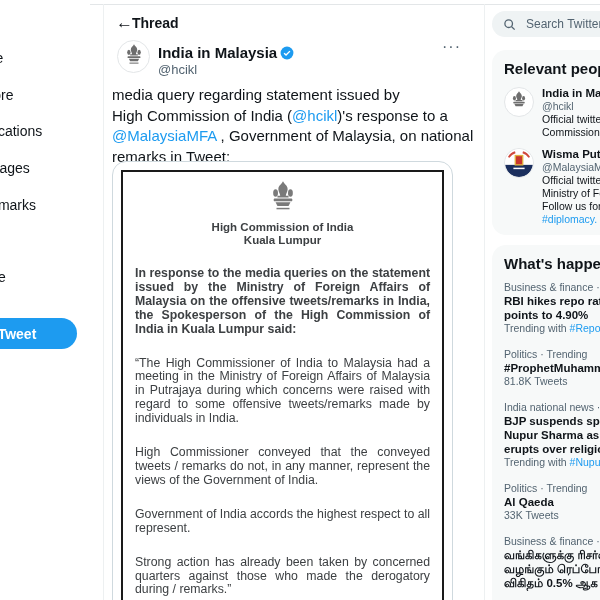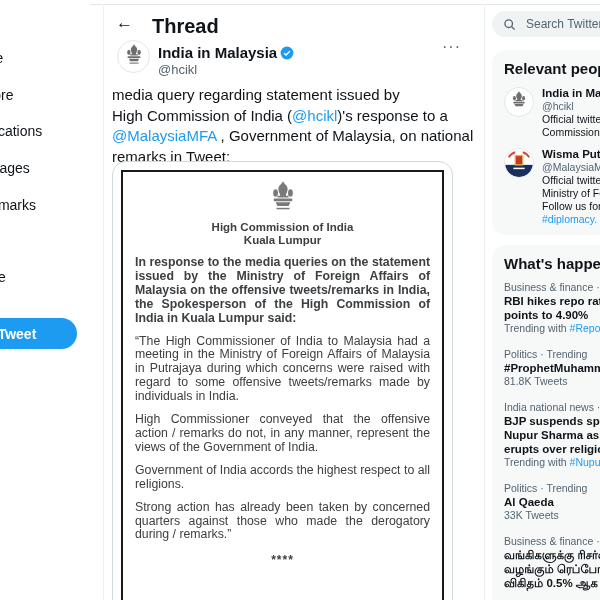--- a/index.html
+++ b/index.html
@@ -11,38 +11,38 @@
 
   
   .nav-item{position:absolute;left:-34px;white-space:nowrap;font-size:14px;color:#0f1419;cursor:pointer;}
   .tweet-btn{position:absolute;left:-43px;top:318px;width:120px;height:31px;background:#1d9bf0;
              border-radius:17px;color:#fff;font-weight:bold;font-size:14px;display:flex;
              align-items:center;justify-content:center;cursor:pointer;}
 
   
   .main{position:absolute;left:104px;top:4px;width:380px;height:596px;}
   .back{position:absolute;left:12px;top:9px;font-size:17px;cursor:pointer;}
-  .thread-title{position:absolute;left:48px;top:11px;font-size:20px;font-weight:bold;}
+  .thread-title{position:absolute;left:28px;top:11px;font-size:14px;font-weight:bold;}
   .avatar-main{position:absolute;left:13px;top:36px;width:33px;height:33px;border-radius:50%;
                border:1px solid #e3e6e8;background:#fff;display:flex;align-items:center;justify-content:center;box-sizing:border-box;}
   .name-row{position:absolute;left:54px;top:40px;display:flex;align-items:center;gap:3px;cursor:pointer;}
   .name-row .nm{font-size:15px;font-weight:bold;white-space:nowrap;}
   .handle{position:absolute;left:54px;top:58px;font-size:13px;color:#536471;cursor:pointer;}
   .more-btn{position:absolute;left:338px;top:34px;color:#536471;font-size:16px;letter-spacing:1px;cursor:pointer;}
   .tweet-text{position:absolute;left:8px;top:81px;font-size:15px;line-height:20.5px;}
   .tweet-text .tl{white-space:nowrap;}
   .link{color:#1d9bf0;cursor:pointer;}
 
   .media-card{position:absolute;left:8px;top:157px;width:341px;height:559px;border:1px solid #cfd9de;
               border-radius:14px;background:#fff;overflow:hidden;box-sizing:border-box;cursor:pointer;}
   .stmt{position:absolute;left:8px;top:8px;right:8px;bottom:8px;border:2px solid #1a1a1a;
         padding:6px 12px 8px;box-sizing:border-box;color:#3d4043;overflow:hidden;}
   .stmt-emblem{display:block;margin:2px auto 3px;}
   .stmt-org{font-size:11.5px;font-weight:bold;text-align:center;line-height:13px;color:#3d4043;}
-  .stmt p{font-size:12.3px;line-height:13.9px;text-align:justify;margin:9px 0 0;}
+  .stmt p{font-size:12.3px;line-height:13.9px;text-align:justify;margin:20px 0 0;}
   .stmt p.bold{font-weight:bold;}
   .stars{text-align:center;font-weight:bold;font-size:12px;letter-spacing:1px;margin-top:11px;}
   .signoff{position:absolute;left:13px;bottom:11px;font-family:"Liberation Serif",serif;
            font-weight:bold;font-size:13px;line-height:15px;color:#2e3032;}
 
   
   .search-pill{position:absolute;left:492px;top:11px;width:170px;height:26px;border-radius:13px;
                background:#eff3f4;display:flex;align-items:center;gap:8px;padding:0 11px;box-sizing:border-box;}
   .search-pill input{border:none;background:transparent;outline:none;font-size:12px;color:#0f1419;
                      width:110px;font-family:"Liberation Sans",sans-serif;}
@@ -122,22 +122,22 @@
           <ellipse cx="6" cy="13.5" rx="2.6" ry="4"></ellipse>
             <ellipse cx="22" cy="13.5" rx="2.6" ry="4"></ellipse>
           <rect x="4" y="19.5" width="20" height="3" rx="1"></rect>
           <path d="M6 23.5 L22 23.5 L20 27.5 L8 27.5 Z"></path>
           <rect x="7" y="29.5" width="14" height="1.6"></rect>
         </svg>
         <div class="stmt-org">High Commission of India</div>
         <div class="stmt-org">Kuala Lumpur</div>
         <p class="bold">In response to the media queries on the statement issued by the Ministry of Foreign Affairs of Malaysia on the offensive tweets/remarks in India, the Spokesperson of the High Commission of India in Kuala Lumpur said:</p>
         <p>“The High Commissioner of India to Malaysia had a meeting in the Ministry of Foreign Affairs of Malaysia in Putrajaya during which concerns were raised with regard to some offensive tweets/remarks made by individuals in India.</p>
-        <p>High Commissioner conveyed that the offensive action / remarks do not, in any manner, represent the views of the Government of India.</p>
-        <p>Government of India accords the highest respect to all religions.</p>
+        <p>High Commissioner conveyed that the conveyed tweets / remarks do not, in any manner, represent the views of the Government of India.</p>
+        <p>Government of India accords the highest respect to all represent.</p>
         <p>Strong action has already been taken by concerned quarters against those who made the derogatory during / remarks.”</p>
         <div class="stars">****</div>
         <div class="signoff">
           <div>Kuala Lumpur</div>
           <div>7 May 2022</div>
         </div>
       </div>
     </div>
   </main>
 

